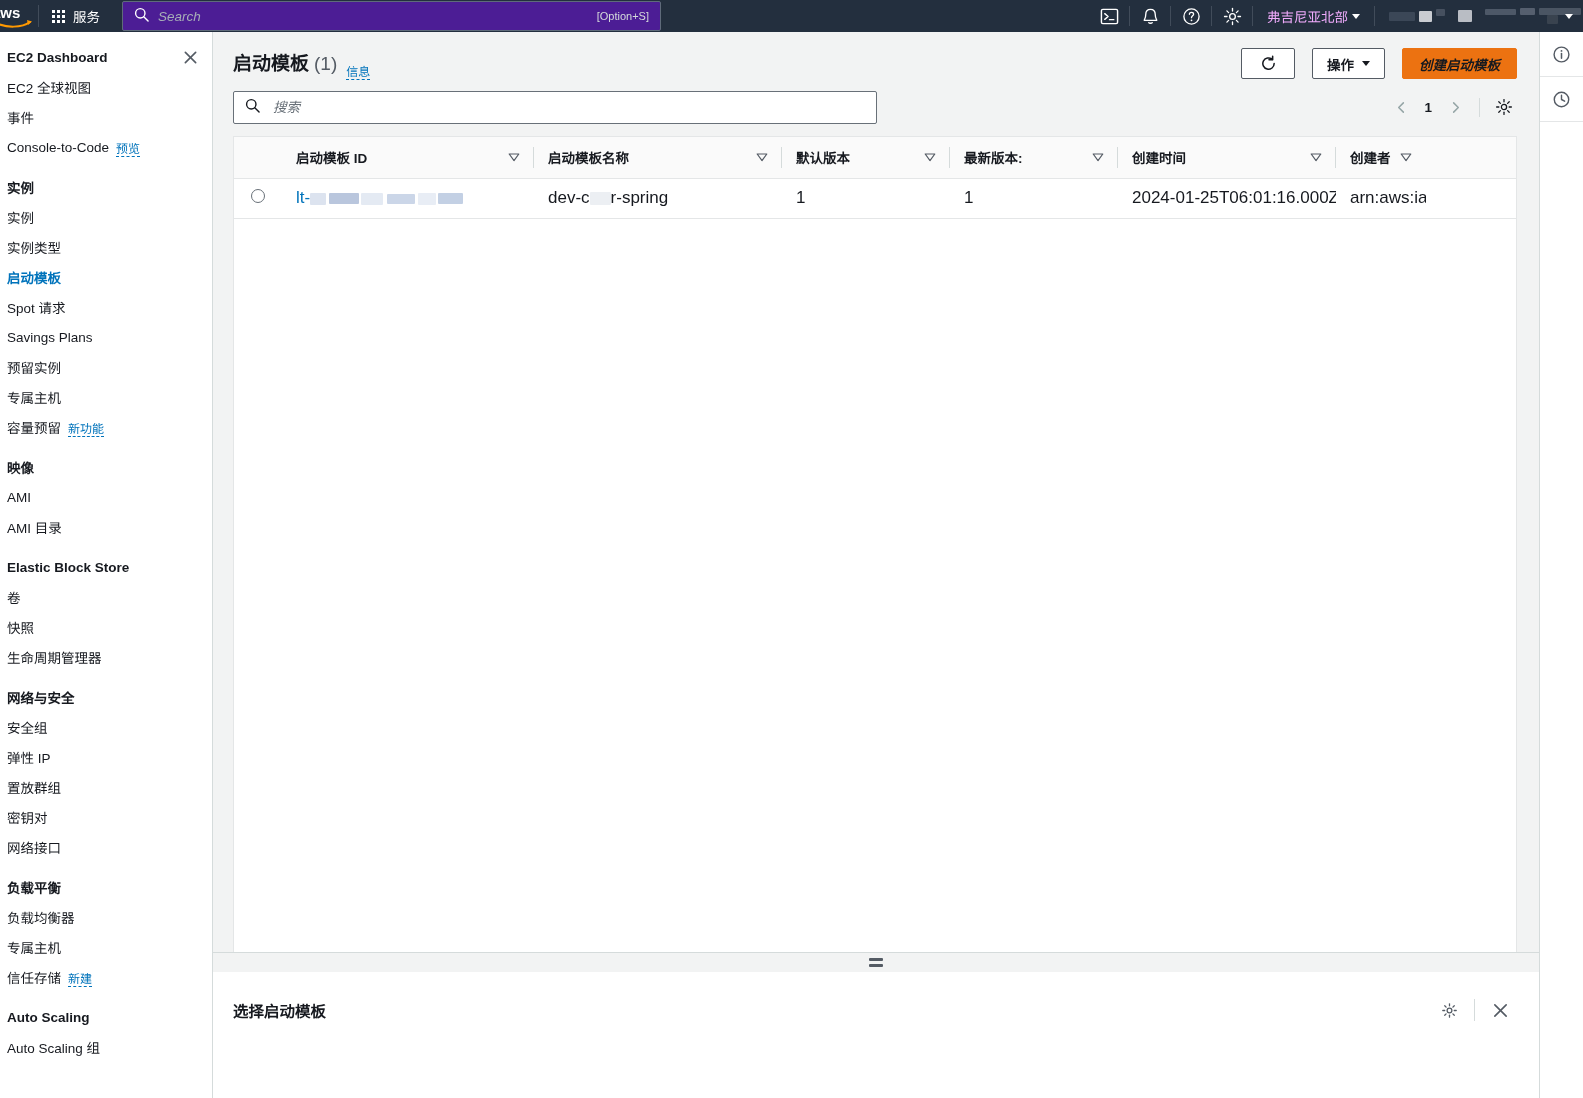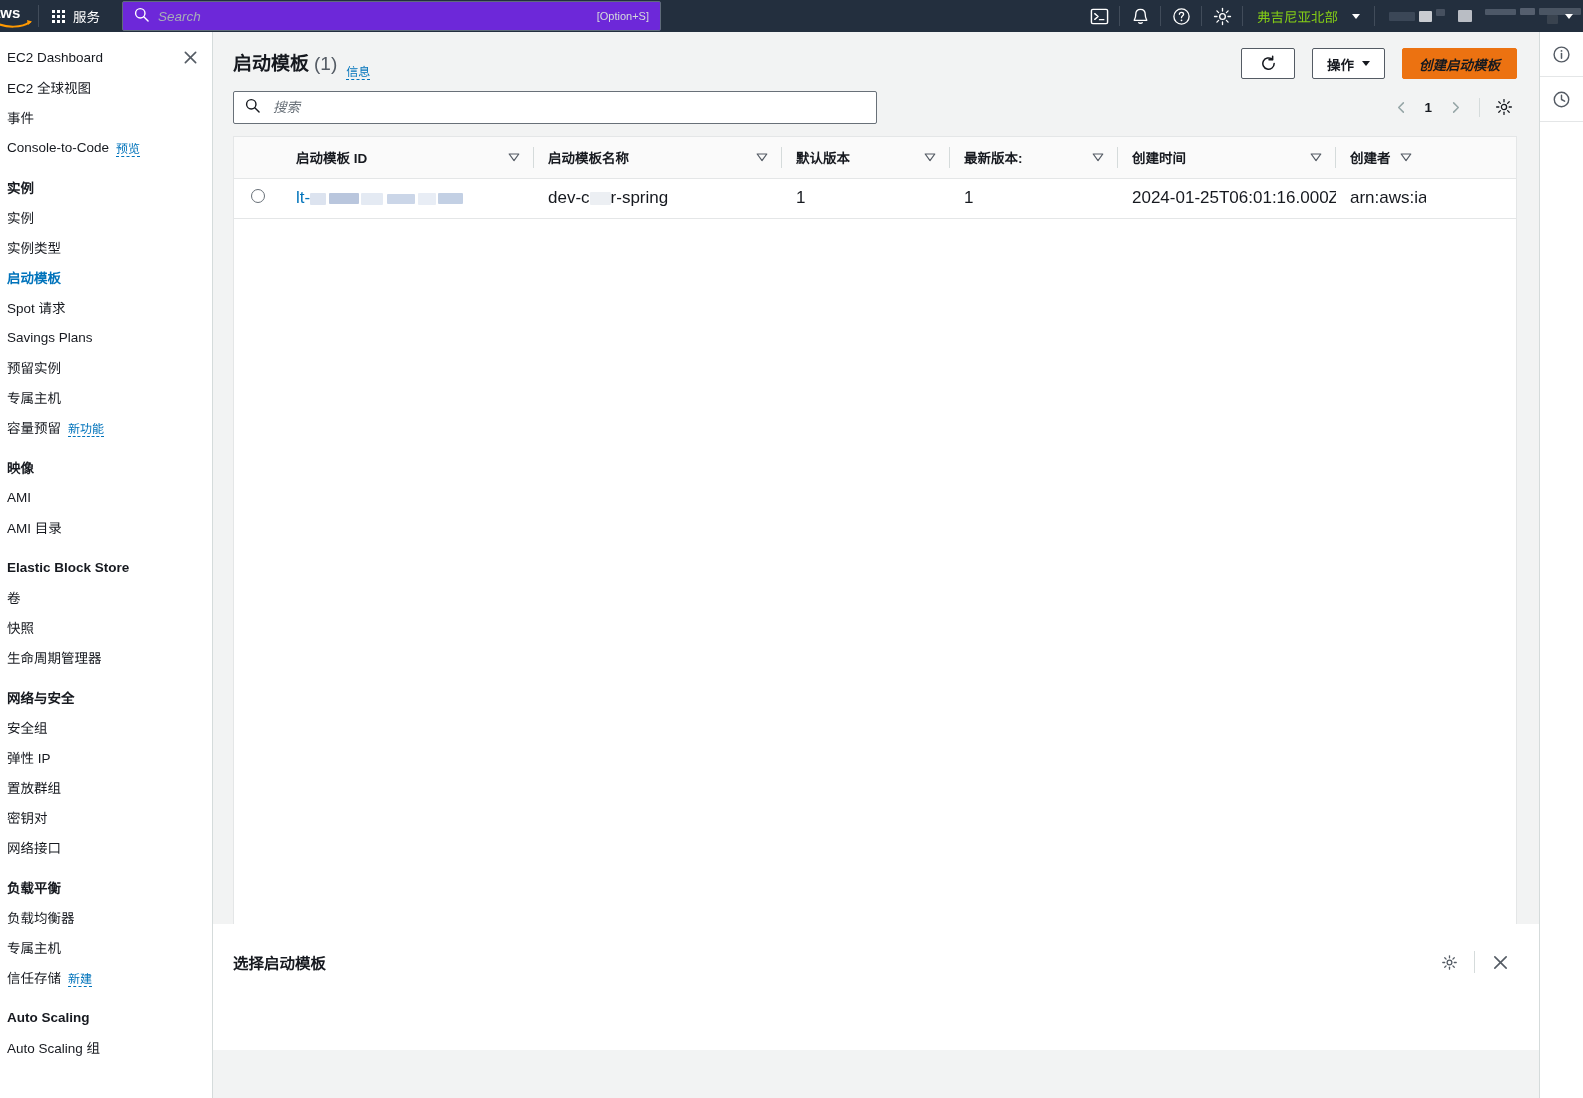--- a/index.html
+++ b/index.html
@@ -33,21 +33,21 @@
   .grid-icon {
     display: grid; grid-template-columns: repeat(3, 3px);
     grid-template-rows: repeat(3, 3px); gap: 2px;
   }
   .grid-icon i { background: #ffffff; width: 3px; height: 3px; display: block; }
   .services-label { font-size: 13.5px; color: #ffffff; white-space: nowrap; }
 
   #searchbar {
     margin-left: 9px;
     width: 539px; height: 30px;
-    background: #6d28d9;
+    background: #4c1d95;
     border: 1px solid #5f6b7a;
     border-radius: 2px;
     display: flex; align-items: center;
     padding: 0 11px;
     flex: none;
   }
   #searchbar .mag { flex: none; margin-right: 9px; }
   #searchbar input {
     flex: 1 1 auto; background: transparent; border: none; outline: none;
     color: #ffffff; font-size: 13.5px; font-style: italic;
@@ -56,23 +56,23 @@
   #searchbar input::placeholder { color: #a7aeb7; font-style: italic; opacity: 1; }
   .kbd-hint { font-size: 11px; color: #d5dbdb; white-space: nowrap; flex: none; }
 
   .nav-right { margin-left: auto; display: flex; align-items: center; height: 32px; }
   .nav-icon-btn {
     width: 40px; height: 32px; display: flex; align-items: center; justify-content: center;
     cursor: pointer;
   }
   .nav-sep { width: 1px; height: 20px; background: #414c5a; flex: none; }
   .region-btn {
-    display: flex; align-items: center; gap: 14px;
+    display: flex; align-items: center; gap: 4px;
     padding: 0 14px; height: 32px; cursor: pointer;
-    font-size: 13.5px; color: #84cc16; white-space: nowrap;
+    font-size: 13.5px; color: #f0abfc; white-space: nowrap;
   }
   .caret-down {
     width: 0; height: 0;
     border-left: 4.5px solid transparent; border-right: 4.5px solid transparent;
     border-top: 5.5px solid #ffffff;
   }
   .account-btn {
     display: flex; align-items: center; gap: 7px;
     padding: 0 10px 0 14px; height: 32px; cursor: pointer;
   }
@@ -85,21 +85,21 @@
     background: #ffffff;
     border-right: 1px solid #d5dbdb;
     overflow: hidden;
     padding-top: 10px;
   }
   .side-head {
     display: flex; align-items: center; justify-content: space-between;
     padding: 0 14px 0 7px; height: 30px;
   }
   .side-head .title {
-    font-size: 13.5px; color: #16191f; font-weight: 400;
+    font-size: 13.5px; color: #16191f; font-weight: 700;
   }
   .close-x { cursor: pointer; display: flex; align-items: center; }
   .side-item {
     height: 30px; display: flex; align-items: center; gap: 7px;
     padding: 0 7px; font-size: 13.5px; color: #16191f;
     cursor: pointer; white-space: nowrap;
   }
   .side-item.active { color: #0073bb; font-weight: 700; }
   .side-group {
     height: 30px; display: flex; align-items: center;
@@ -220,21 +220,21 @@
     position: absolute; left: 0; bottom: 0; width: 1326px; height: 20px;
     background: #f2f3f3;
     border-top: 1px solid #d5dbdb;
     display: flex; align-items: center; justify-content: center;
     cursor: row-resize;
   }
   .splitter .bars { display: flex; flex-direction: column; gap: 3px; }
   .splitter .bars i { display: block; width: 14px; height: 2.6px; background: #545b64; border-radius: 1px; }
 
   #bottom-panel {
-    position: absolute; left: 0; top: 892px;
+    position: absolute; left: 0; top: 940px;
     width: 1326px; height: 126px;
     background: #ffffff;
   }
   .bp-head {
     display: flex; align-items: center;
     padding: 24px 22px 0 20px;
   }
   .bp-title { font-size: 15.5px; font-weight: 700; color: #16191f; white-space: nowrap; }
   .bp-actions { margin-left: auto; display: flex; align-items: center; gap: 0px; }
   .bp-btn { width: 34px; height: 28px; display: flex; align-items: center; justify-content: center; cursor: pointer; }

